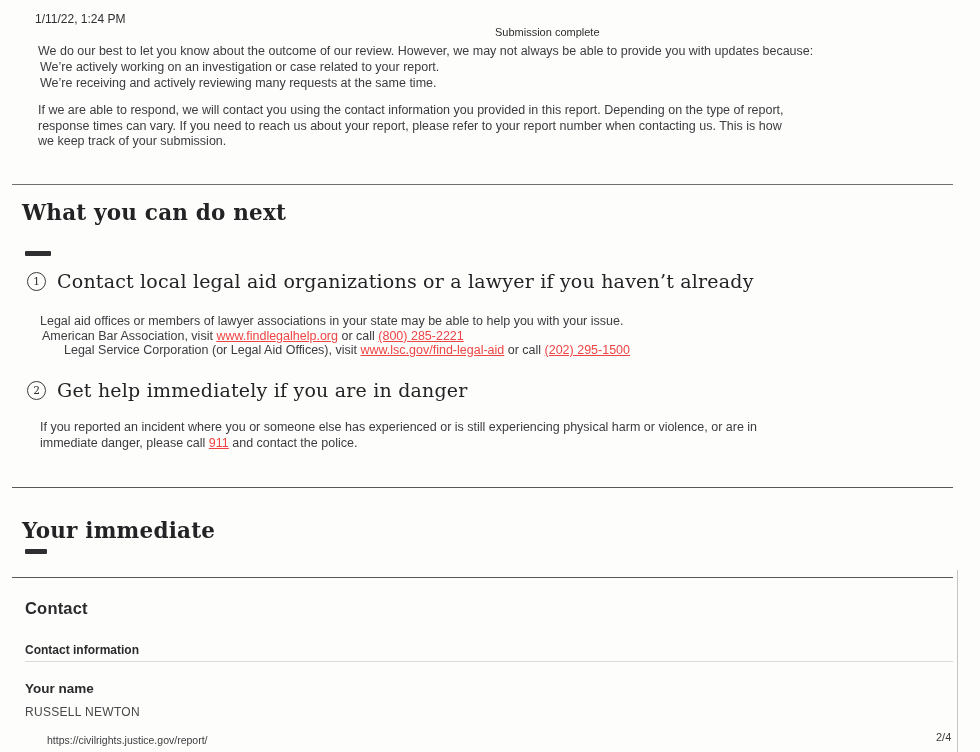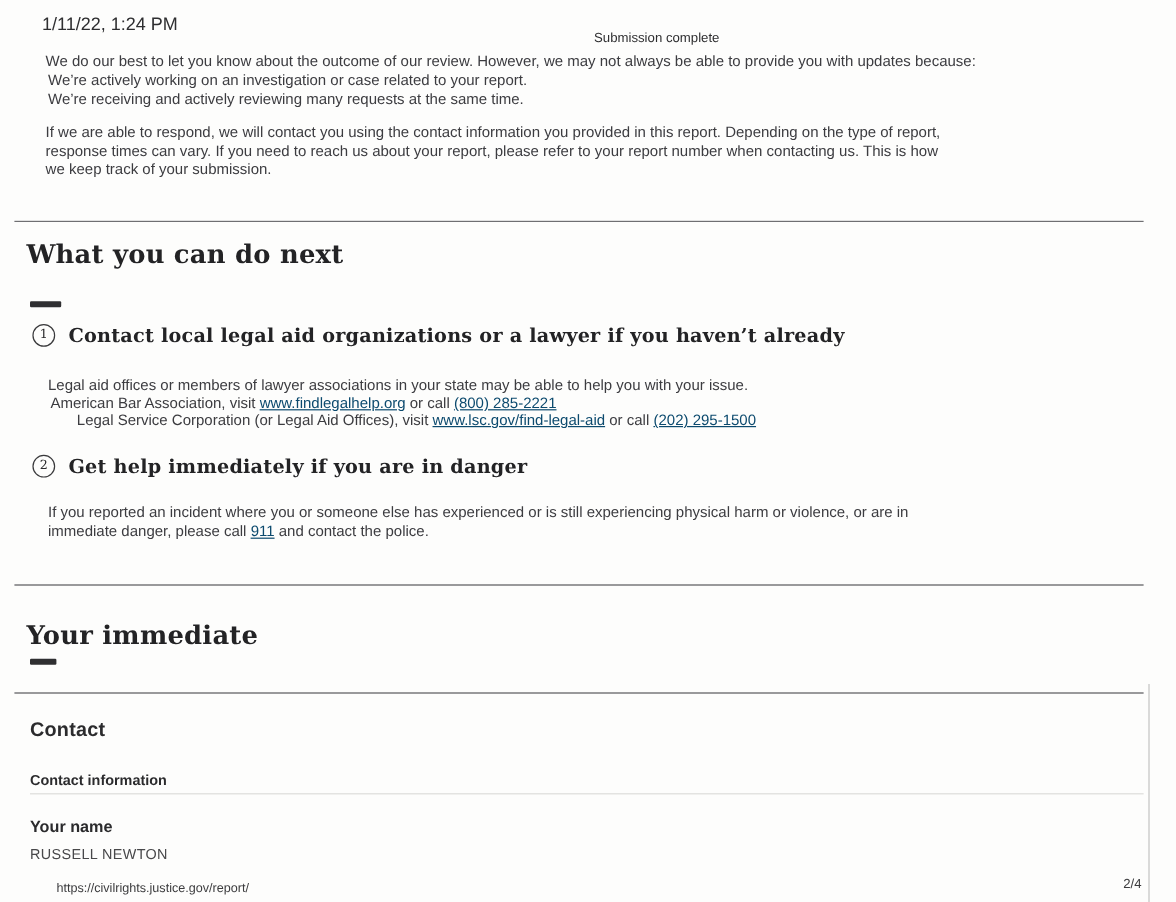--- a/index.html
+++ b/index.html
@@ -6,21 +6,21 @@
   body{
     width:980px;height:752px;position:relative;overflow:hidden;
     background:#fdfdfc;
     font-family:"Liberation Sans", sans-serif;
     color:#3a3a3c;
     -webkit-font-smoothing:antialiased;
   }
   .abs{position:absolute;}
 
   
-  .print-header-date{top:12px;left:35px;font-size:15px;color:#2e2e30;}
+  .print-header-date{top:12px;left:35px;font-size:12px;color:#2e2e30;}
   .print-header-title{top:26px;left:495px;font-size:11px;color:#2e2e30;}
   .print-footer-url{top:734px;left:12px;font-size:10.5px;color:#3c3c3e;padding-left:35px;}
   .print-footer-page{top:731px;left:936px;font-size:11px;color:#3c3c3e;}
 
   
   .copy{font-size:12.5px;line-height:15.6px;color:#3c3c40;}
   .para1{top:44px;left:38px;width:880px;}
   .bullet-line1{top:60px;left:40px;width:860px;}
   .bullet-line2{top:76px;left:40px;width:860px;}
   .para2{top:103px;left:38px;width:748px;}
@@ -44,29 +44,29 @@
   .step-1{top:270px;}
   .step-2{top:379px;}
   .step-num{
     width:17px;height:17px;border:1.4px solid #3a3a3c;border-radius:50%;
     font-family:"DejaVu Serif","Liberation Serif",serif;
     font-size:10.5px;line-height:17px;text-align:center;color:#2b2b2d;
     flex:0 0 auto;
   }
   .step-title{
     font-family:"DejaVu Serif","Liberation Serif",serif;
-    font-weight:bold;color:#232325;font-size:16px;margin-left:11px;letter-spacing:.2px;
+    font-weight:normal;color:#232325;font-size:19px;margin-left:11px;letter-spacing:.2px;
   }
 
   .step1-line1{top:314px;left:40px;width:880px;}
   .step1-line2{top:329px;left:42px;width:880px;}
   .step1-line3{top:343px;left:40px;width:880px;margin-left:24px;}
   .step2-body{top:420px;left:40px;width:732px;}
 
-  .doc-link{color:#0c4a6e;text-decoration:underline;cursor:pointer;}
+  .doc-link{color:#ef4444;text-decoration:underline;cursor:pointer;}
 
   .sans-h{font-weight:bold;color:#2b2b2d;}
   .h-contact{top:599px;left:25px;font-size:16.5px;letter-spacing:.2px;}
   .h-contact-info{top:643px;left:25px;font-size:12px;}
   .rule-contact-info{top:661px;left:25px;width:928px;border-top:1px solid #dcdcda;height:0;}
   .h-your-name{top:681px;left:25px;font-size:13.5px;}
   .name-value{top:705px;left:25px;font-size:12px;color:#48484a;letter-spacing:.3px;}
 
   .scan-edge{top:570px;left:957px;width:1px;height:182px;background:#c4c4c2;}
 </style>

